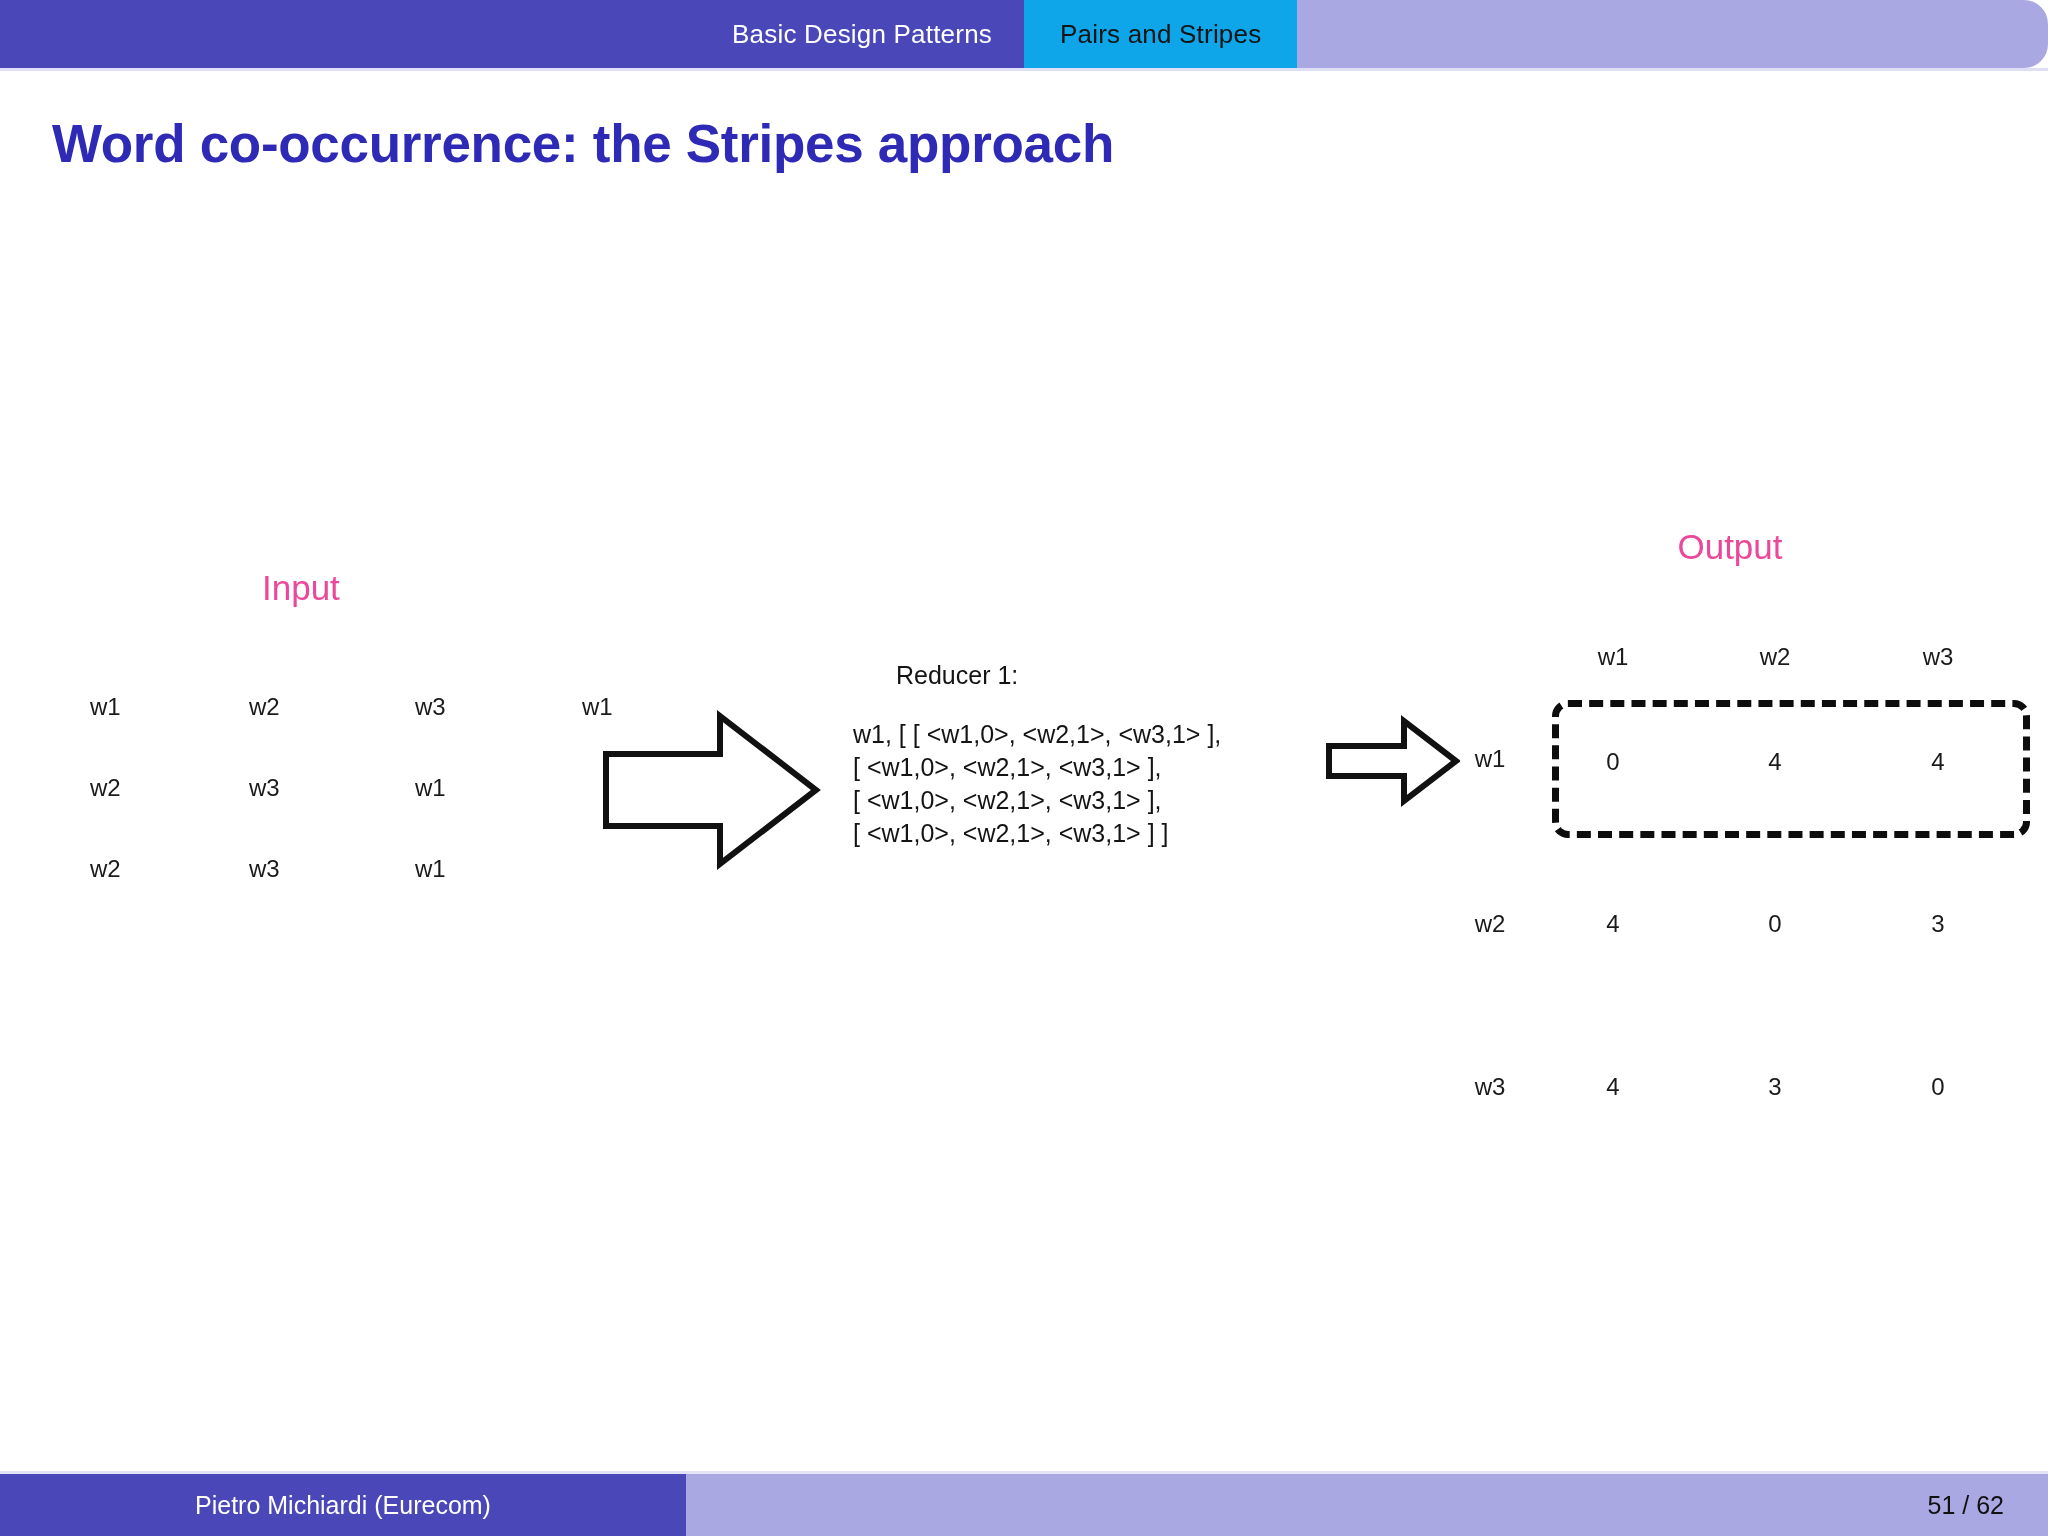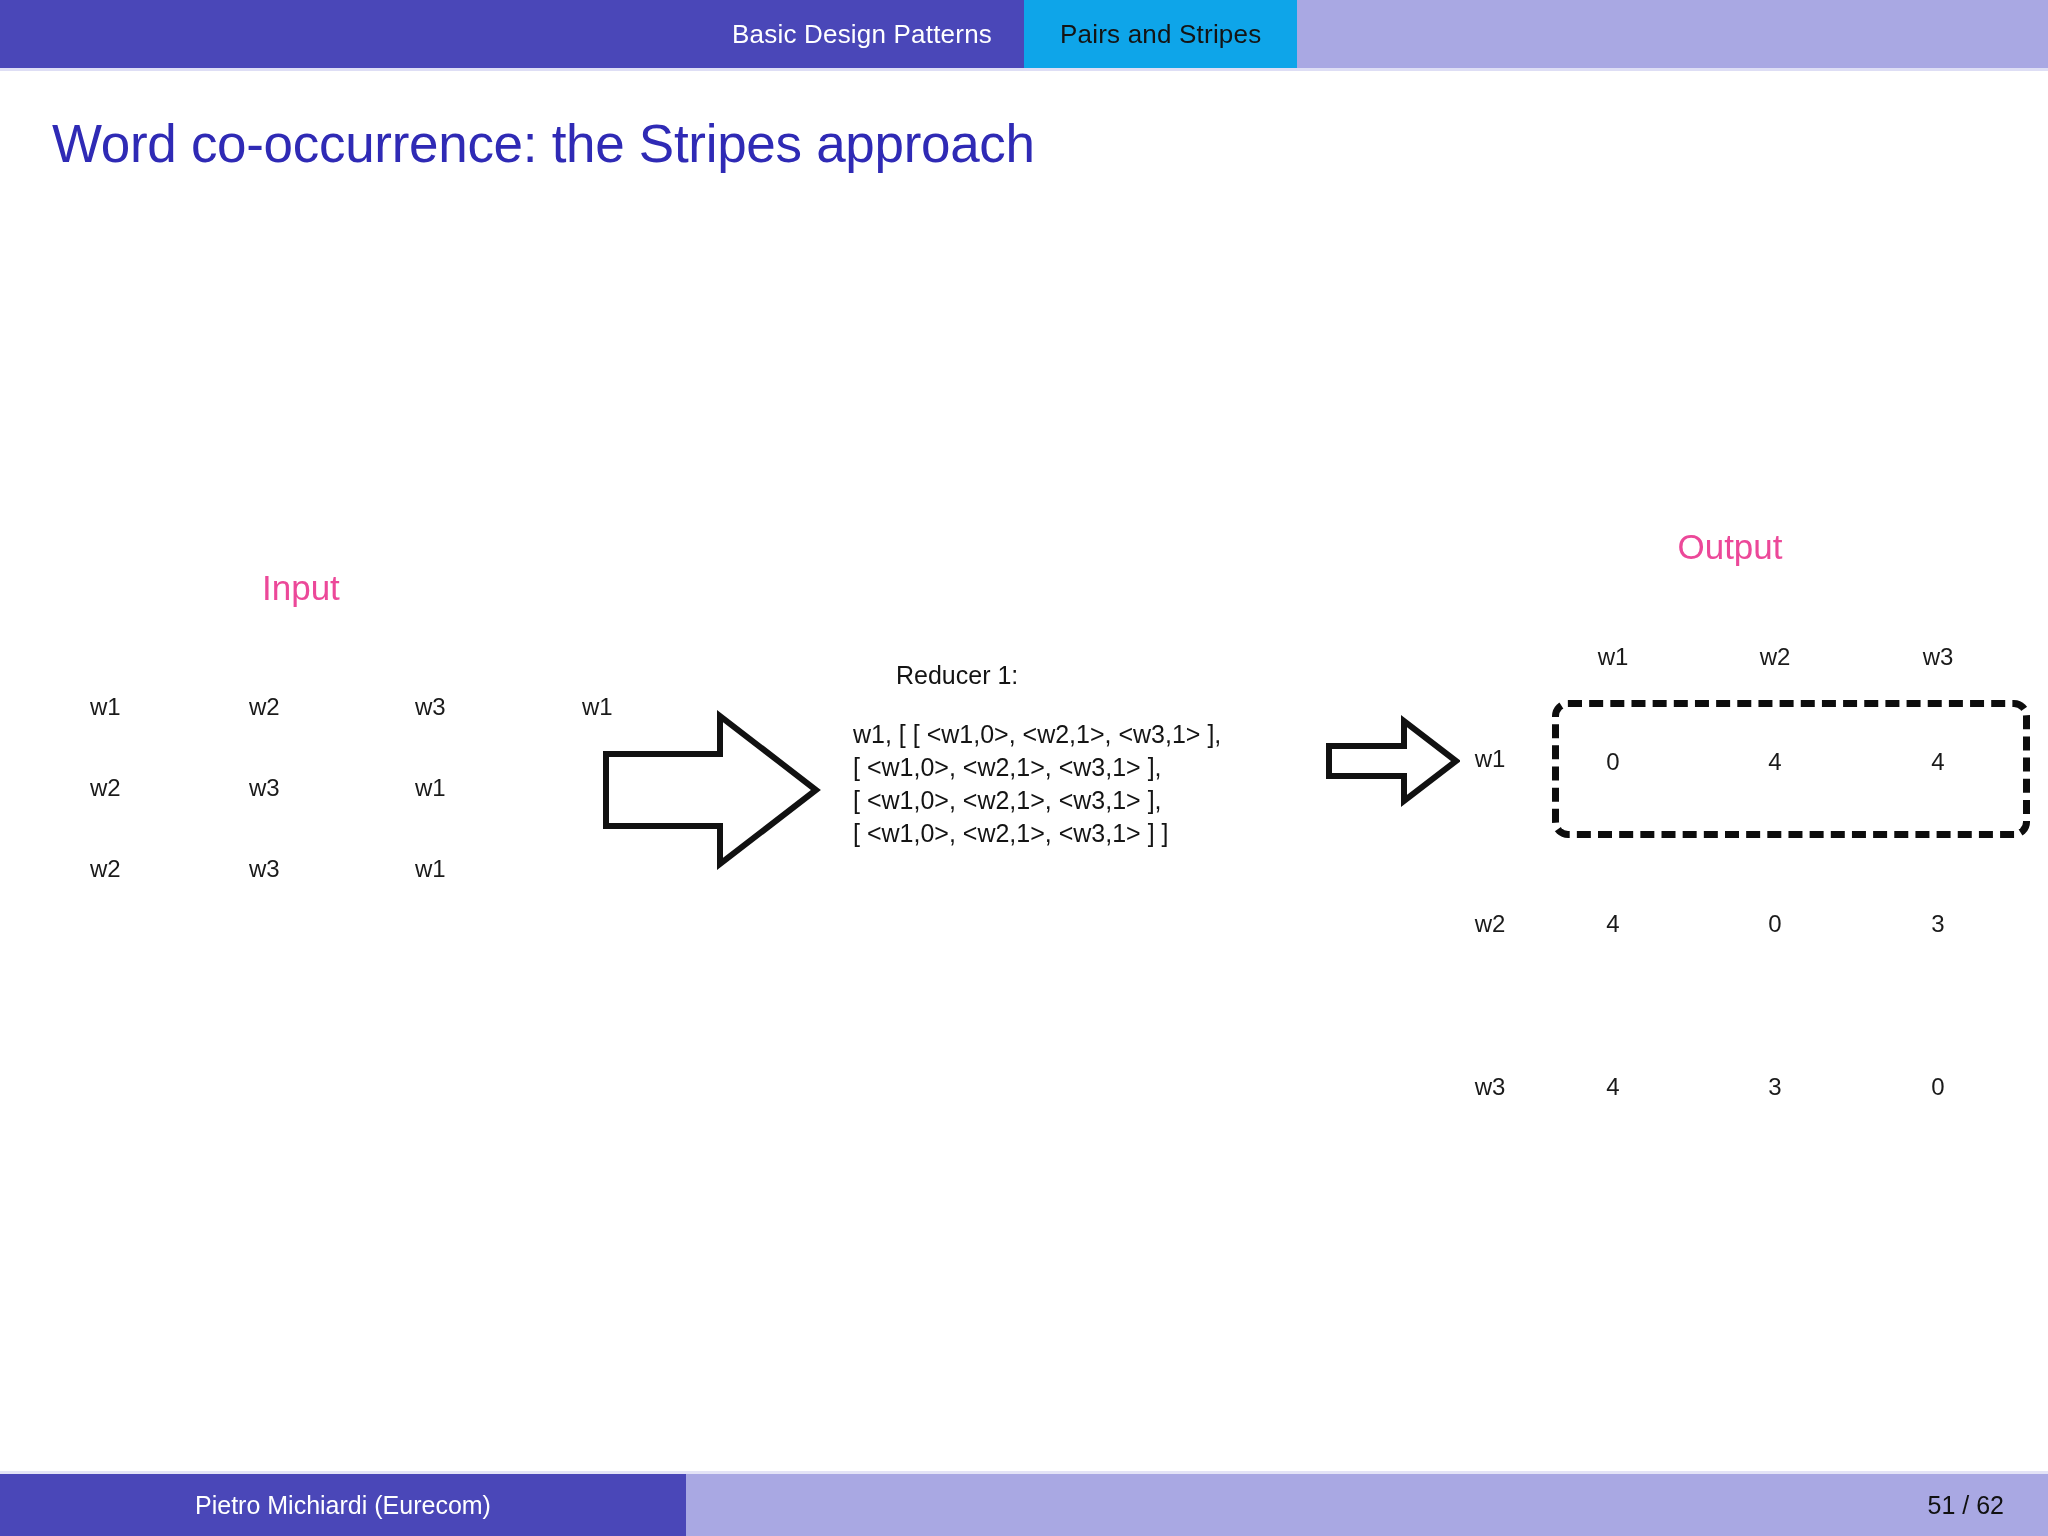--- a/index.html
+++ b/index.html
@@ -19,20 +19,21 @@
   
   .header {
     position: absolute;
     top: 0;
     left: 0;
     width: 2048px;
     height: 68px;
     background: #a9a8e3;
     display: flex;
     align-items: flex-start;
+    border-radius: 24px;
   }
   .header-tab {
     display: flex;
     align-items: center;
     justify-content: center;
     height: 68px;
     font-size: 26px;
     letter-spacing: 0.2px;
     white-space: nowrap;
   }
@@ -58,21 +59,21 @@
     height: 3px;
     background: #dedef5;
   }
 
   
   .slide-title {
     position: absolute;
     left: 52px;
     top: 113px;
     font-size: 53px;
-    font-weight: normal;
+    font-weight: bold;
     color: #2f2ab5;
     letter-spacing: -0.3px;
     white-space: nowrap;
   }
 
   
   .figure {
     position: absolute;
     left: 0;
     top: 0;

